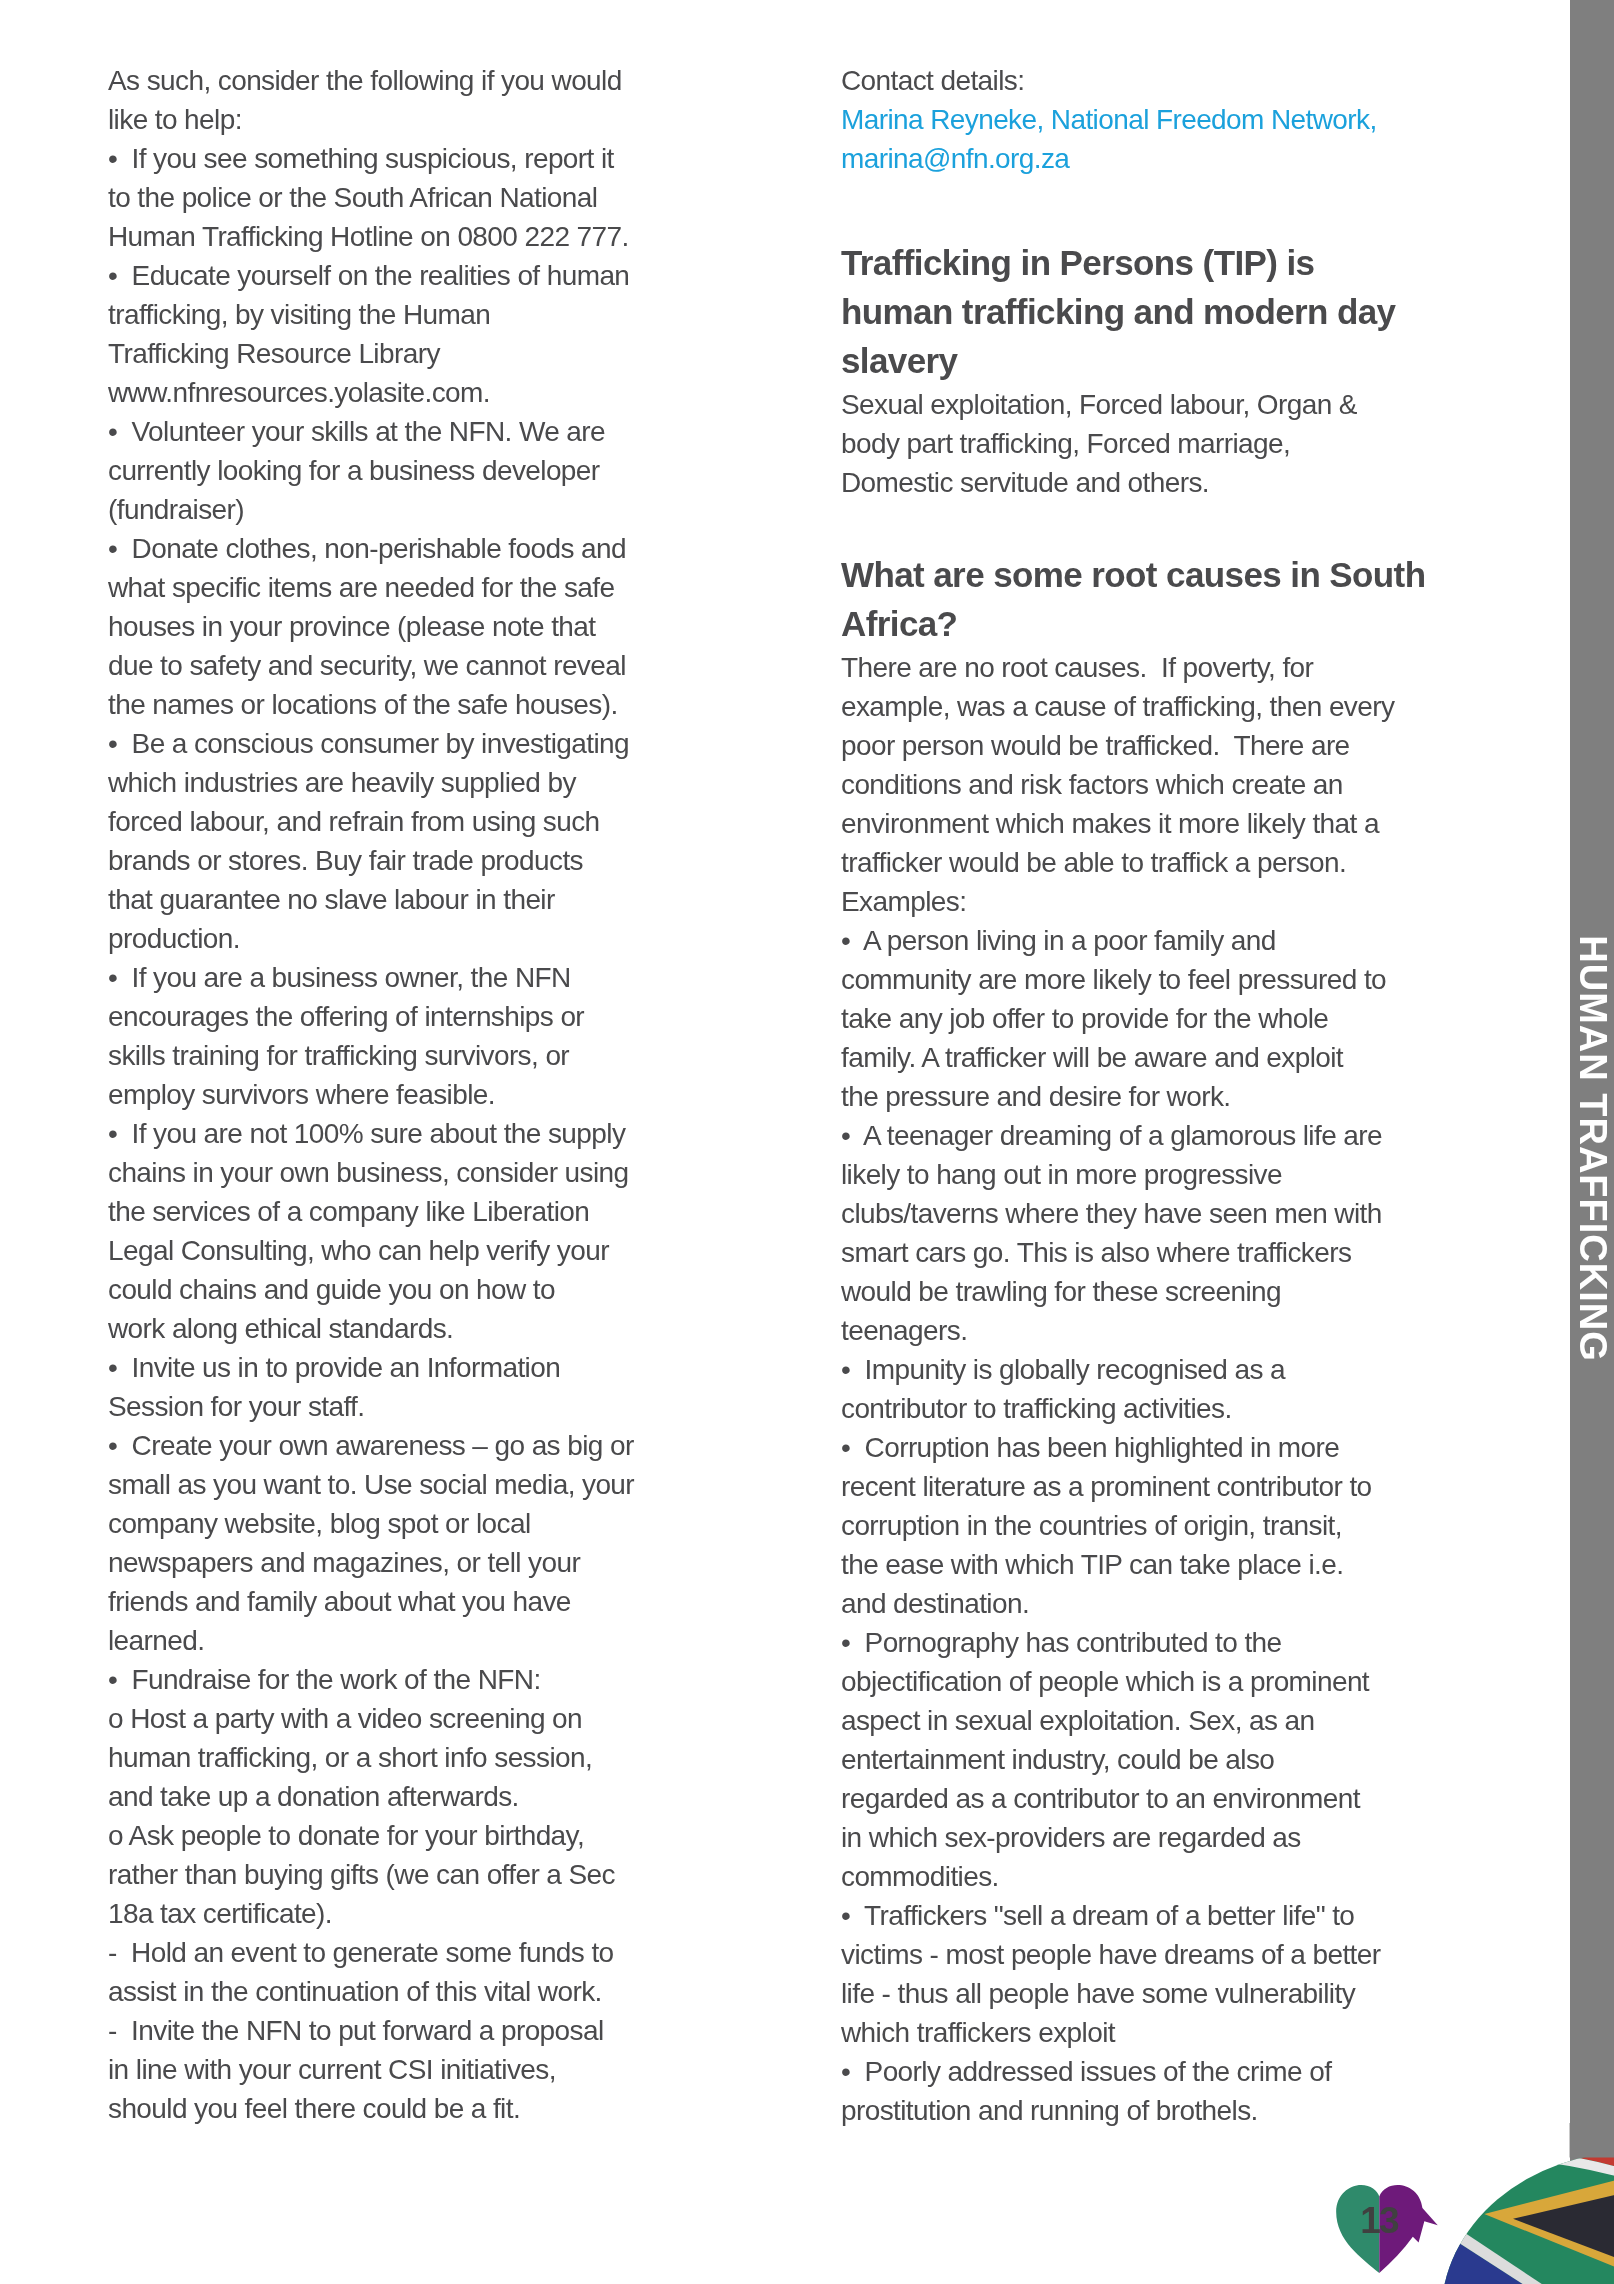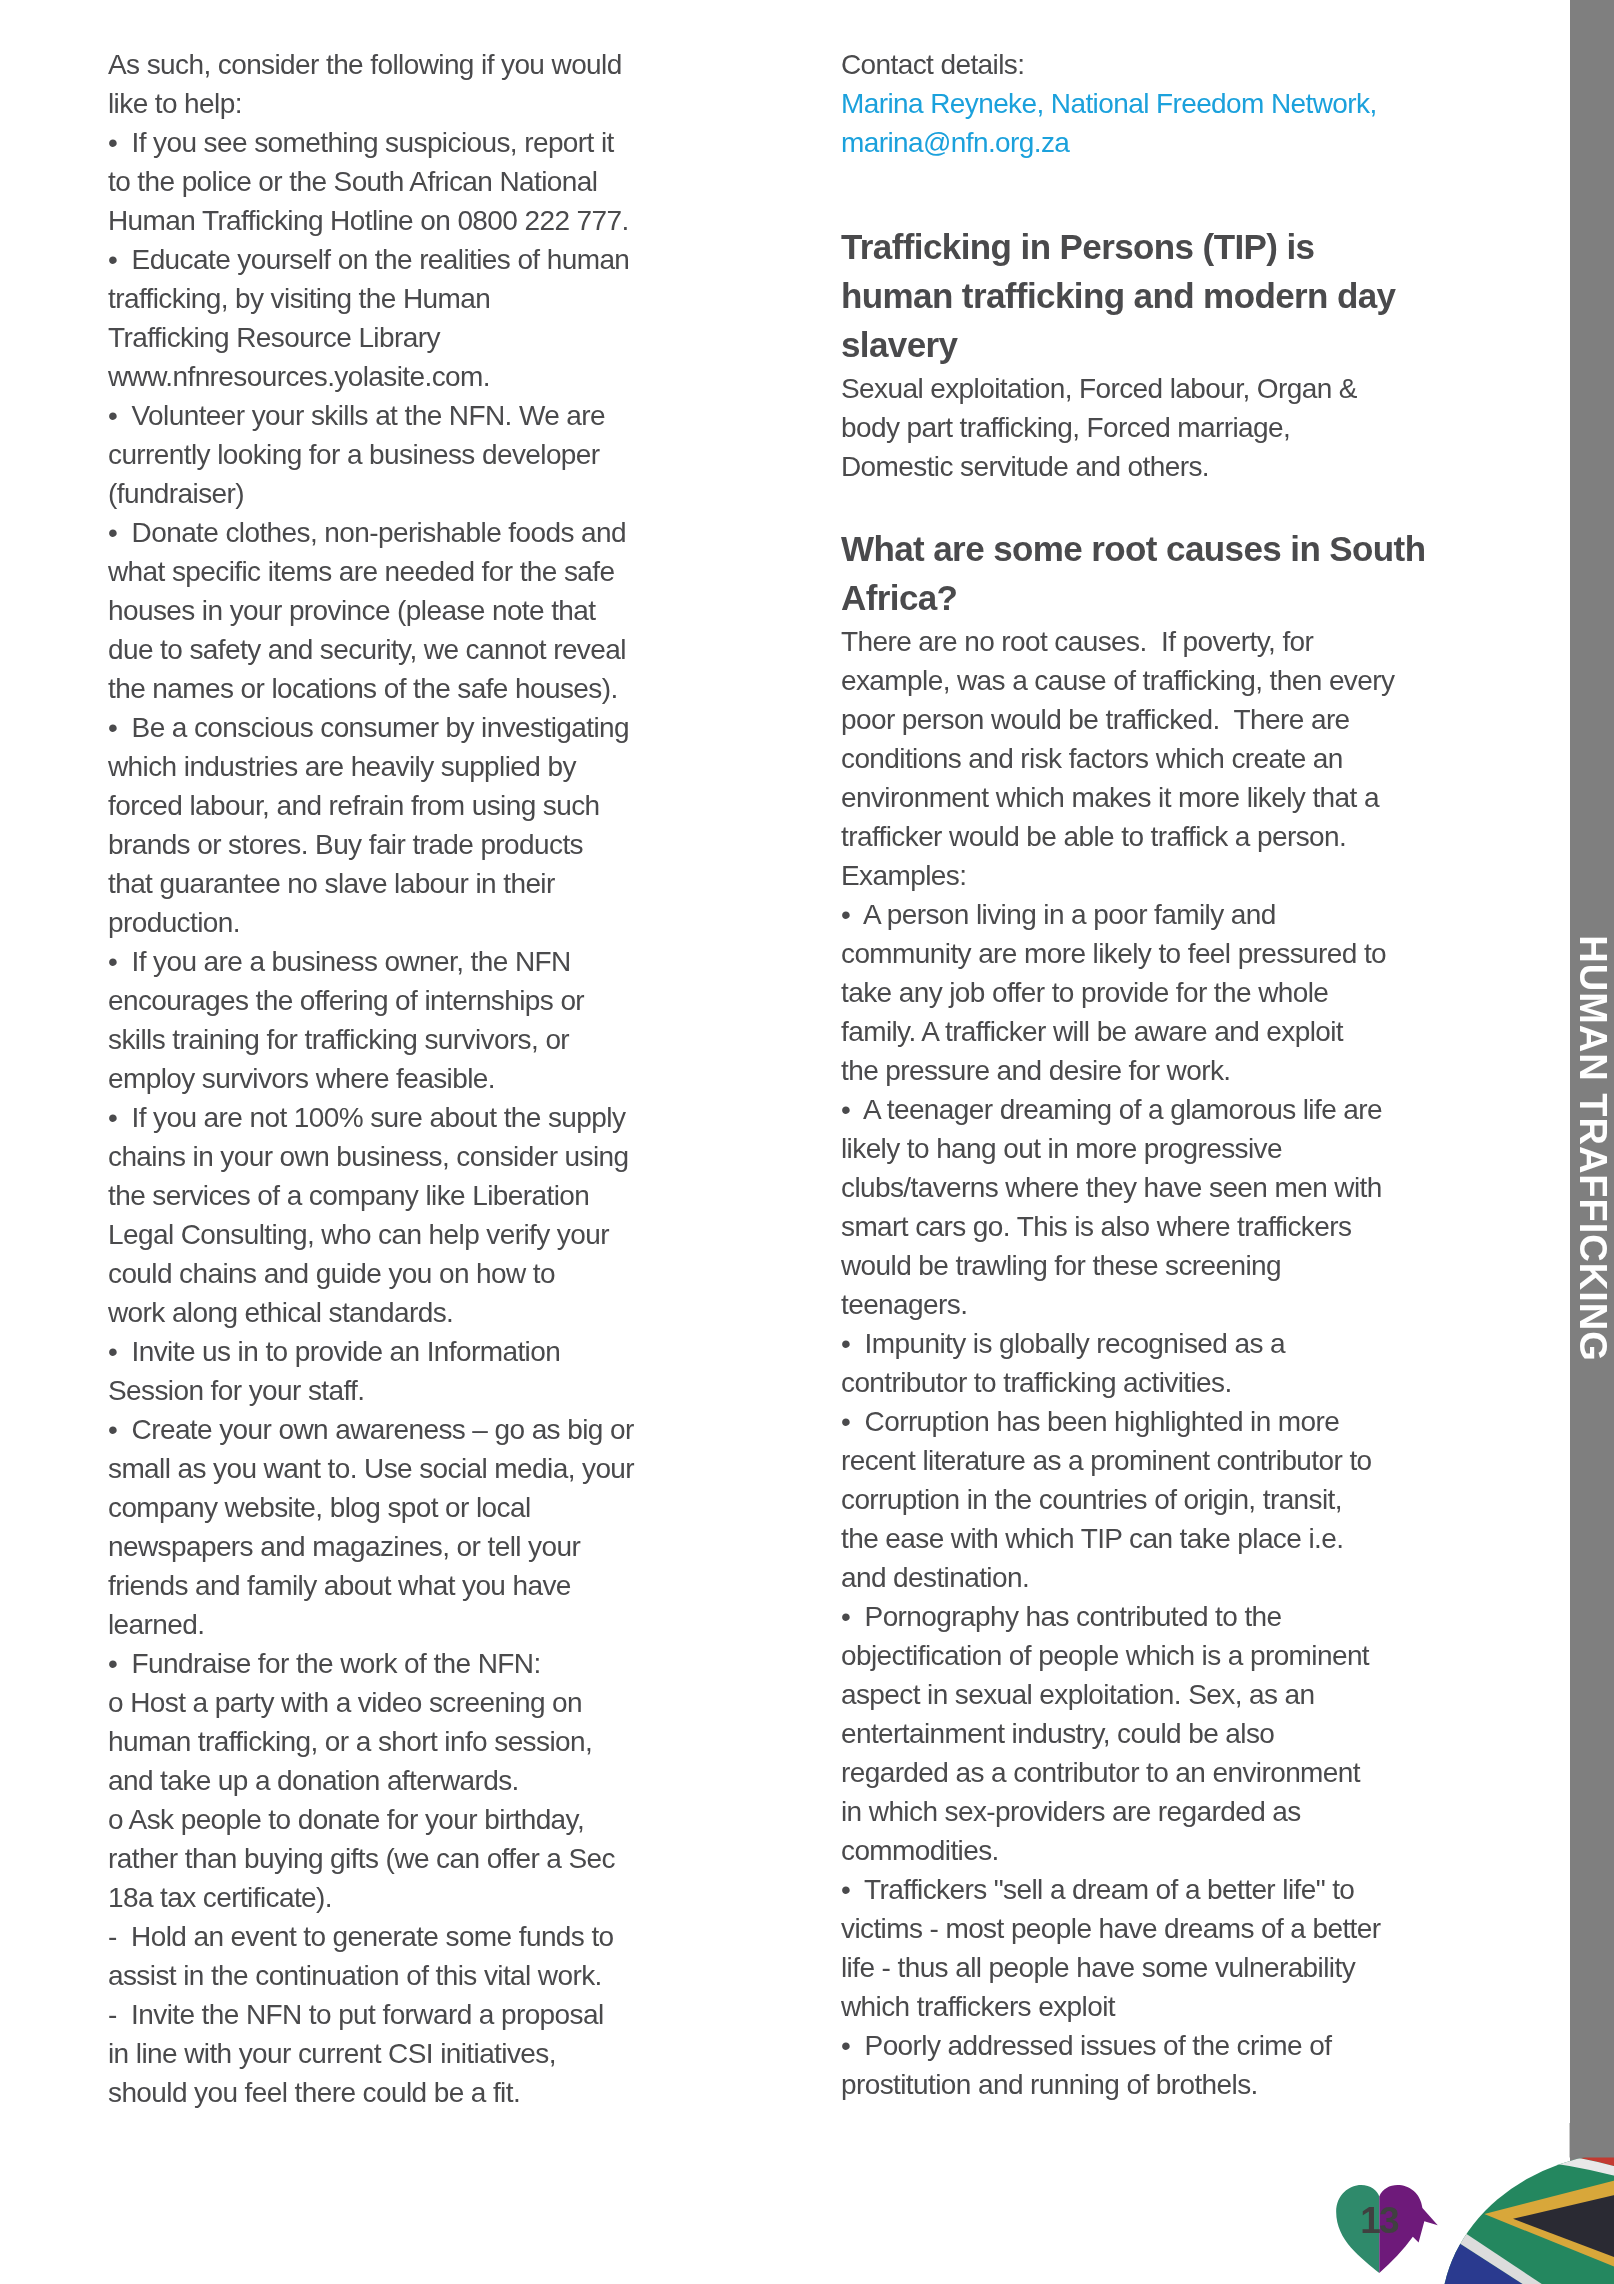--- a/index.html
+++ b/index.html
@@ -1,18 +1,18 @@
 <!DOCTYPE html>
 <html><head>
 <meta charset="utf-8">
 <style>
   html, body { margin:0; padding:0; }
   body { width:1615px; height:2285px; position:relative; background:#ffffff; overflow:hidden;
          font-family:"Liberation Sans", sans-serif; color:#4a4a4c; }
-  .col { position:absolute; top:45px; font-size:28px; line-height:39px; letter-spacing:-0.6px; }
+  .col { position:absolute; top:61px; font-size:28px; line-height:39px; letter-spacing:-0.6px; }
   .col-left { left:108px; width:624px; }
   .col-right { left:841px; width:672px; }
   .line { display:block; white-space:pre; }
   .bold { font-weight:normal; }
   .link { color:#1ba1dc; }
   .h2 { font-weight:bold; font-size:35px; line-height:49px; letter-spacing:-0.6px; color:#4a4a4c; display:block; white-space:pre; }
   .gap { display:block; height:38px; }
   .sidebar { position:absolute; left:1570px; top:0; width:45px; height:2285px; background:#7f7f7f; }
   .sidebar-text { position:absolute; left:1570px; top:889px; width:45px; height:519px;
                   display:flex; align-items:center; justify-content:center; }
@@ -91,21 +91,21 @@
       <span class="h2">Trafficking in Persons (TIP) is</span>
       <span class="h2">human trafficking and modern day</span>
       <span class="h2">slavery</span>
     </div>
   <div id="tip-body">
       <span class="line">Sexual exploitation, Forced labour, Organ &amp;</span>
       <span class="line">body part trafficking, Forced marriage,</span>
       <span class="line">Domestic servitude and others.</span>
     </div>
   <span class="gap"></span>
-  <div id="rc-heading" style="margin-top:0">
+  <div id="rc-heading" style="margin-top:10px">
       <span class="h2">What are some root causes in South</span>
       <span class="h2">Africa?</span>
     </div>
   <div id="rc-body">
       <span class="line">There are no root causes.  If poverty, for</span>
       <span class="line">example, was a cause of trafficking, then every</span>
       <span class="line">poor person would be trafficked.  There are</span>
       <span class="line">conditions and risk factors which create an</span>
       <span class="line">environment which makes it more likely that a</span>
       <span class="line">trafficker would be able to traffick a person.</span>

